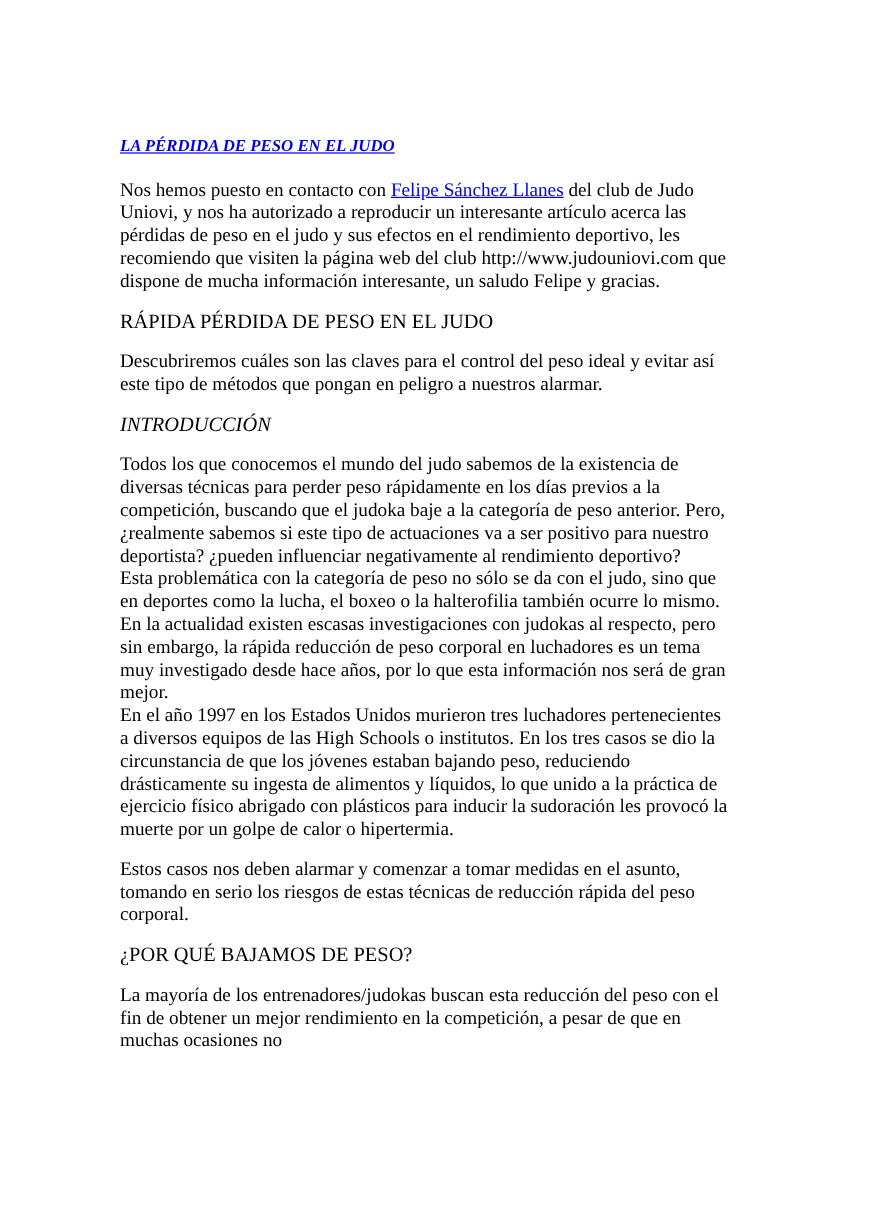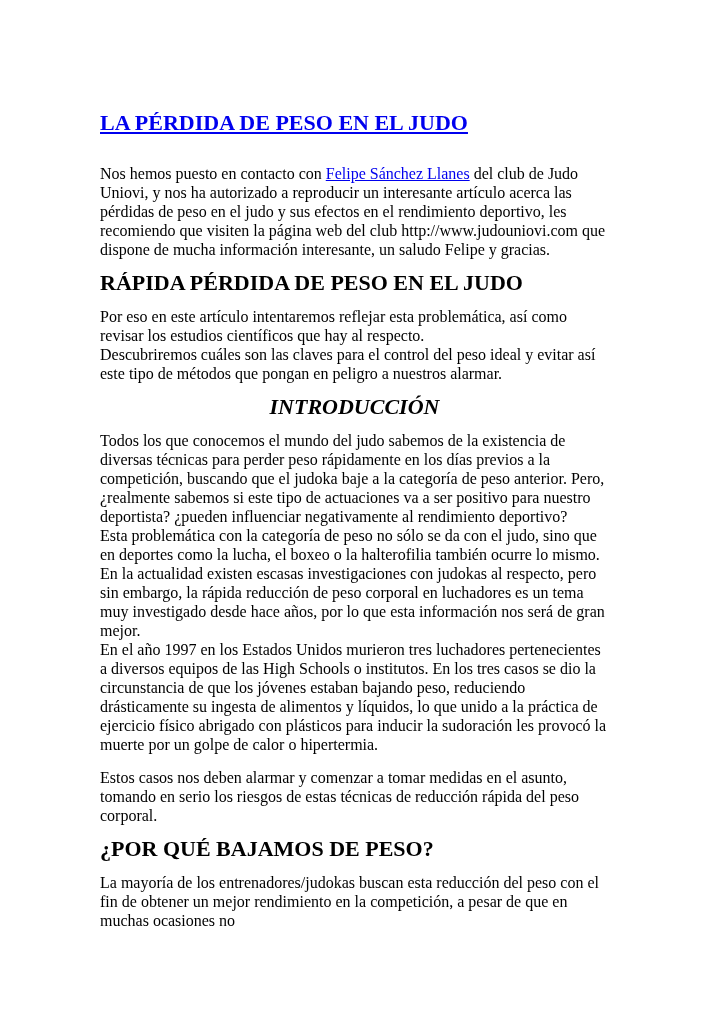--- a/index.html
+++ b/index.html
@@ -19,57 +19,57 @@
     height: 1024px;
     background: var(--paper);
     padding: 112px 100px 0 100px;
     font-family: "Liberation Serif", "DejaVu Serif", serif;
     color: var(--ink);
     font-size: 16px;
     line-height: 19px;
   }
   .title {
     display: inline-block;
-    font-size: 22px;
+    font-size: 14px;
     line-height: 22px;
     font-weight: bold;
     color: var(--link);
     text-decoration: underline;
-    margin-bottom: 30px;
+    margin-bottom: 15px;
     cursor: pointer;
+    font-style: italic;
   }
   .block { margin: 0 16px 14px 0; }
   .heading {
-    font-size: 22px;
+    font-size: 17px;
     line-height: 20px;
-    font-weight: bold;
+    font-weight: normal;
     color: var(--ink);
   }
-  .heading.italic { font-style: italic; text-align: center; }
+  .heading.italic { font-style: italic; }
   .inline-link {
     color: var(--link);
     text-decoration: underline;
     cursor: pointer;
   }
   .line {  }
 </style>
 </head>
 <body>
 
 <div class="page">
 
   <a class="title">LA PÉRDIDA DE PESO EN EL JUDO</a>
 
   <p class="block"><span>Nos hemos puesto en contacto con </span><a class="inline-link">Felipe Sánchez Llanes</a><span> del club de Judo Uniovi, y nos ha autorizado a reproducir un interesante artículo acerca las pérdidas de peso en el judo y sus efectos en el rendimiento deportivo, les recomiendo que visiten la página web del club http://www.judouniovi.com que dispone de mucha información interesante, un saludo Felipe y gracias.</span></p>
 
   <h2 class="heading block">RÁPIDA PÉRDIDA DE PESO EN EL JUDO</h2>
 
 
   <div class="block">
-    <div class="line">Por eso en este artículo intentaremos reflejar esta problemática, así como revisar los estudios científicos que hay al respecto.</div>
     <div class="line">Descubriremos cuáles son las claves para el control del peso ideal y evitar así este tipo de métodos que pongan en peligro a nuestros alarmar.</div>
   </div>
 
   <h2 class="heading italic block">INTRODUCCIÓN</h2>
 
   <div class="block">
     <div class="line">Todos los que conocemos el mundo del judo sabemos de la existencia de diversas técnicas para perder peso rápidamente en los días previos a la competición, buscando que el judoka baje a la categoría de peso anterior. Pero, ¿realmente sabemos si este tipo de actuaciones va a ser positivo para nuestro deportista? ¿pueden influenciar negativamente al rendimiento deportivo?</div>
     <div class="line">Esta problemática con la categoría de peso no sólo se da con el judo, sino que en deportes como la lucha, el boxeo o la halterofilia también ocurre lo mismo.</div>
     <div class="line">En la actualidad existen escasas investigaciones con judokas al respecto, pero sin embargo, la rápida reducción de peso corporal en luchadores es un tema muy investigado desde hace años, por lo que esta información nos será de gran mejor.</div>
     <div class="line">En el año 1997 en los Estados Unidos murieron tres luchadores pertenecientes a diversos equipos de las High Schools o institutos. En los tres casos se dio la circunstancia de que los jóvenes estaban bajando peso, reduciendo drásticamente su ingesta de alimentos y líquidos, lo que unido a la práctica de ejercicio físico abrigado con plásticos para inducir la sudoración les provocó la muerte por un golpe de calor o hipertermia.</div>

